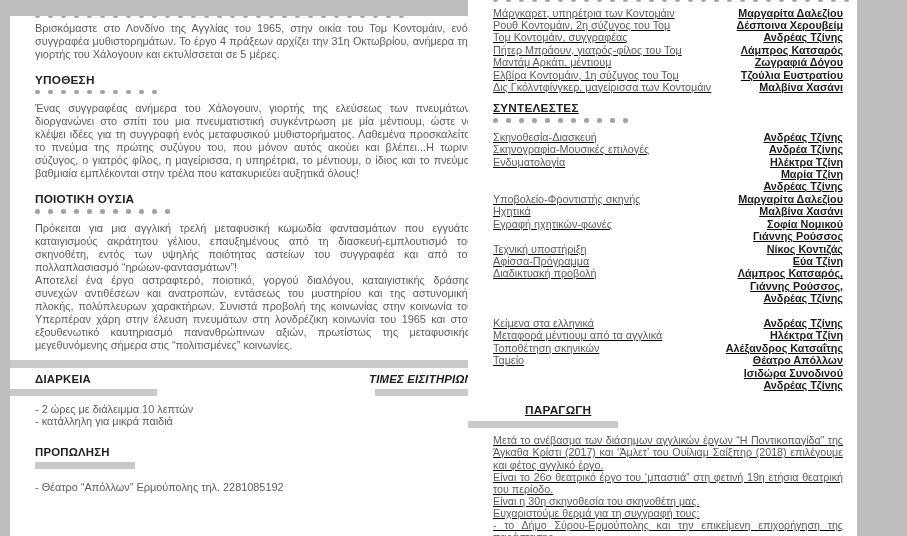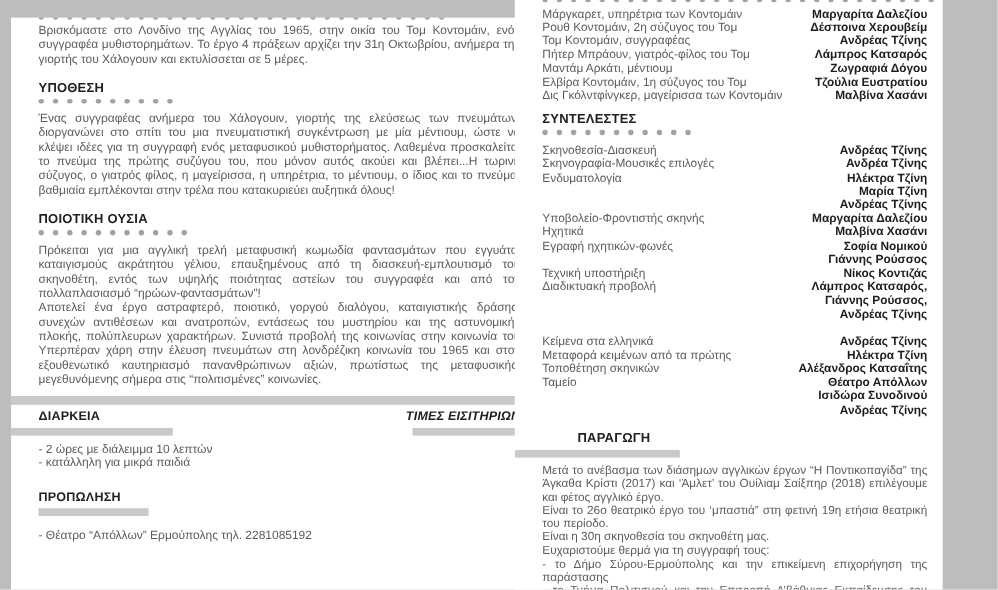--- a/index.html
+++ b/index.html
@@ -6,21 +6,21 @@
   body{
     width:907px;height:536px;overflow:hidden;position:relative;
     background:#bdbdbd;
     font-family:"Liberation Sans","DejaVu Sans",sans-serif;
   }
   .page{
     position:absolute;top:0;bottom:0;background:#ffffff;
     box-sizing:border-box;overflow:hidden;
   }
   .page.left{left:10px;width:485px;padding:0 22px 0 25px;margin-top:16px;}
-  .page.right{left:468px;width:389px;padding:0 14px 0 25px;}
+  .page.right{left:468px;width:389px;padding:0 14px 0 25px;text-decoration:underline;}
 
   
   .dots{display:flex;gap:8.5px;margin:3px 0 8px;}
   .dots i{width:4.5px;height:4.5px;border-radius:50%;background:#a2a2a2;display:block;flex:none;}
   .dots.top{margin:-3px 0 4px;}
 
   
   .body-text{
     color:#5b5c5e;font-size:10.9px;line-height:13px;text-align:justify;
     margin:0;white-space:pre-line;
@@ -293,20 +293,24 @@
       <div class="row">
         <span class="role"></span>
         <span class="name">Γιάννης Ρούσσος</span>
       </div>
 
       <div class="row">
         <span class="role">Τεχνική υποστήριξη</span>
         <span class="name">Νίκος Κοντιζάς</span>
       </div>
 
+      <div class="row">
+        <span class="role">Αφίσσα-Πρόγραμμα</span>
+        <span class="name">Εύα Τζίνη</span>
+      </div>
 
       <div class="row">
         <span class="role">Διαδικτυακή προβολή</span>
         <span class="name">Λάμπρος Κατσαρός,</span>
       </div>
 
       <div class="row">
         <span class="role"></span>
         <span class="name">Γιάννης Ρούσσος,</span>
       </div>
@@ -320,21 +324,21 @@
         <span class="role"></span>
         <span class="name"></span>
       </div>
 
       <div class="row">
         <span class="role">Κείμενα στα ελληνικά</span>
         <span class="name">Ανδρέας Τζίνης</span>
       </div>
 
       <div class="row">
-        <span class="role">Μεταφορά κειμένων από τα πρώτης</span>
+        <span class="role">Μεταφορά μέντιουμ από τα αγγλικά</span>
         <span class="name">Ηλέκτρα Τζίνη</span>
       </div>
 
       <div class="row">
         <span class="role">Τοποθέτηση σκηνικών</span>
         <span class="name">Αλέξανδρος Κατσαΐτης</span>
       </div>
 
       <div class="row">
         <span class="role">Ταμείο</span>

